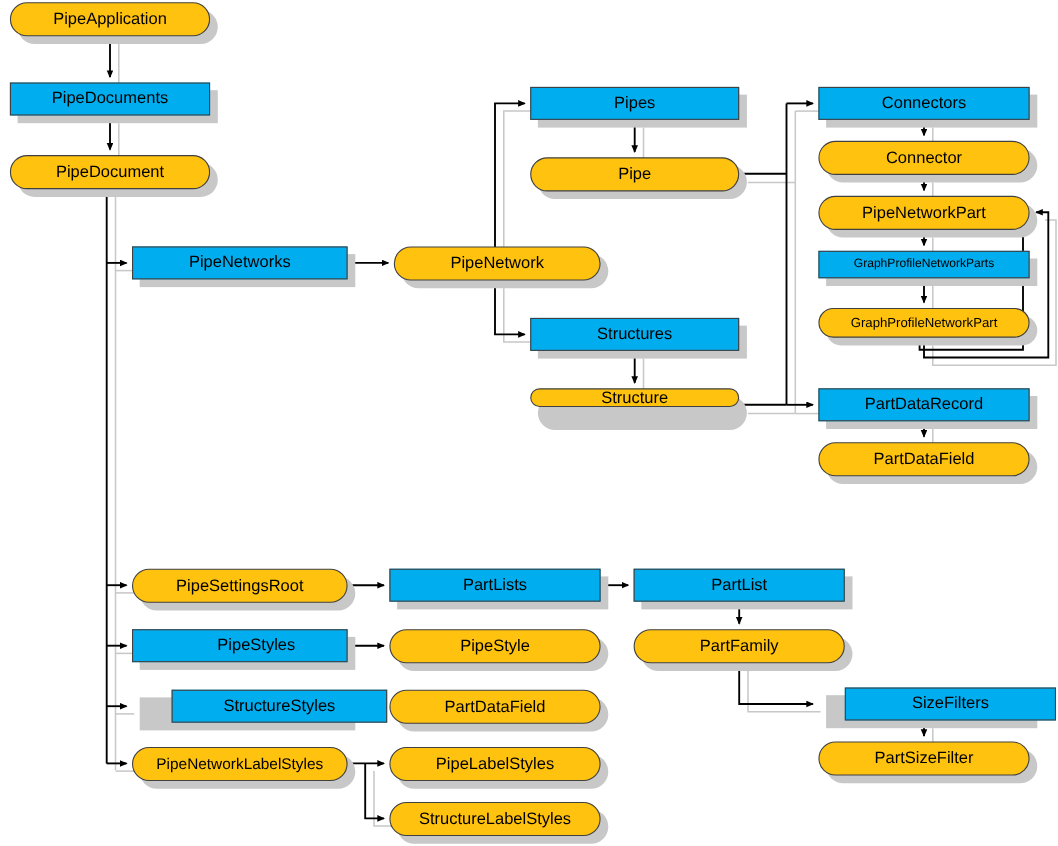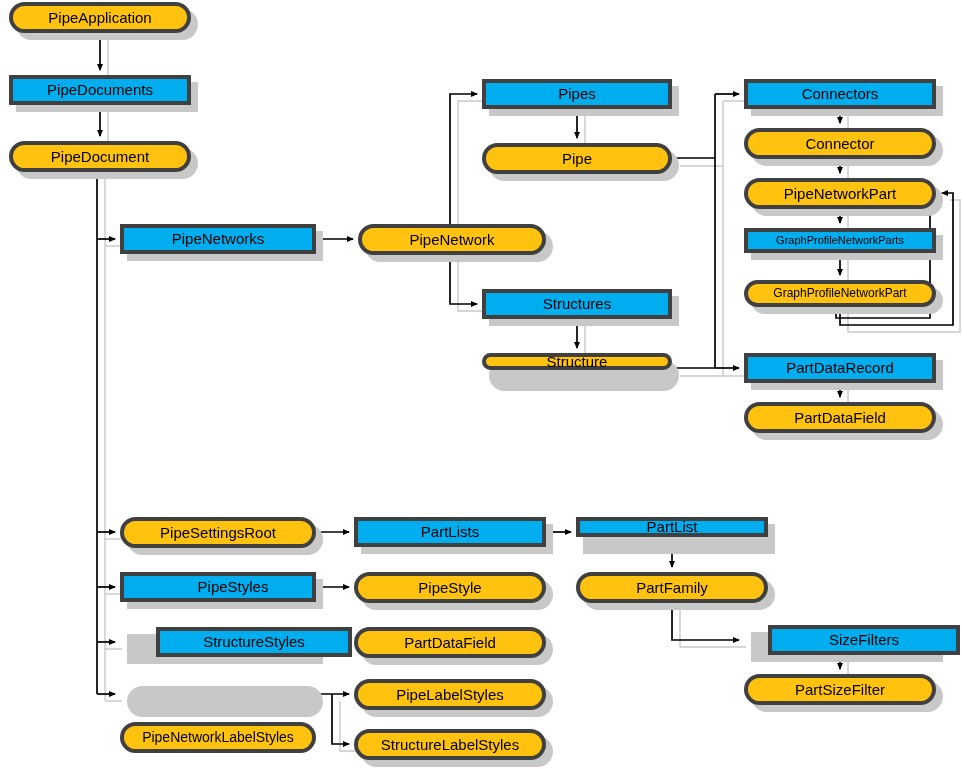--- a/index.html
+++ b/index.html
@@ -26,21 +26,21 @@
     height: 769px;
   }
   .node {
     position: absolute;
     box-sizing: border-box;
     display: flex;
     align-items: center;
     justify-content: center;
     text-align: right;
     color: #000000;
-    border: 4px solid #404040;
+    border: 1px solid #404040;
     z-index: 5;
     line-height: 1.05;
     white-space: nowrap;
     padding: 0 4px;
   }
   .node.collection {
     background: #00ADEF;
     border-radius: 0;
   }
   .node.object {
@@ -214,42 +214,42 @@
       </div>
       <div class="node object" style="left: 744px; top: 402px; width: 192px; height: 31px; font-size: 15px;">
         <span class="node-label">PartDataField</span>
       </div>
       <div class="node object" style="left: 120px; top: 517px; width: 196px; height: 31px; font-size: 15px;">
         <span class="node-label">PipeSettingsRoot</span>
       </div>
       <div class="node collection" style="left: 354px; top: 517px; width: 192px; height: 30px; font-size: 15px;">
         <span class="node-label">PartLists</span>
       </div>
-      <div class="node collection" style="left: 576px; top: 517px; width: 192px; height: 20px; font-size: 15px;">
+      <div class="node collection" style="left: 576px; top: 517px; width: 192px; height: 30px; font-size: 15px;">
         <span class="node-label">PartList</span>
       </div>
       <div class="node collection" style="left: 120px; top: 572px; width: 196px; height: 30px; font-size: 15px; padding-left: 34px;">
         <span class="node-label">PipeStyles</span>
       </div>
       <div class="node object" style="left: 354px; top: 572px; width: 192px; height: 31px; font-size: 15px;">
         <span class="node-label">PipeStyle</span>
       </div>
       <div class="node object" style="left: 576px; top: 572px; width: 192px; height: 31px; font-size: 15px;">
         <span class="node-label">PartFamily</span>
       </div>
       <div class="node collection" style="left: 120px; top: 627px; width: 196px; height: 30px; font-size: 15px; margin-left: 36px;">
         <span class="node-label">StructureStyles</span>
       </div>
       <div class="node object" style="left: 354px; top: 627px; width: 192px; height: 31px; font-size: 15px;">
         <span class="node-label">PartDataField</span>
       </div>
       <div class="node collection" style="left: 744px; top: 625px; width: 192px; height: 30px; font-size: 15px; margin-left: 24px;">
         <span class="node-label">SizeFilters</span>
       </div>
-      <div class="node object" style="left: 120px; top: 679px; width: 196px; height: 31px; font-size: 14px; margin-top: 43px;">
+      <div class="node object" style="left: 120px; top: 679px; width: 196px; height: 31px; font-size: 14px;">
         <span class="node-label">PipeNetworkLabelStyles</span>
       </div>
       <div class="node object" style="left: 354px; top: 679px; width: 192px; height: 31px; font-size: 15px;">
         <span class="node-label">PipeLabelStyles</span>
       </div>
       <div class="node object" style="left: 744px; top: 674px; width: 192px; height: 31px; font-size: 15px;">
         <span class="node-label">PartSizeFilter</span>
       </div>
       <div class="node object" style="left: 354px; top: 729px; width: 192px; height: 31px; font-size: 15px;">
         <span class="node-label">StructureLabelStyles</span>

